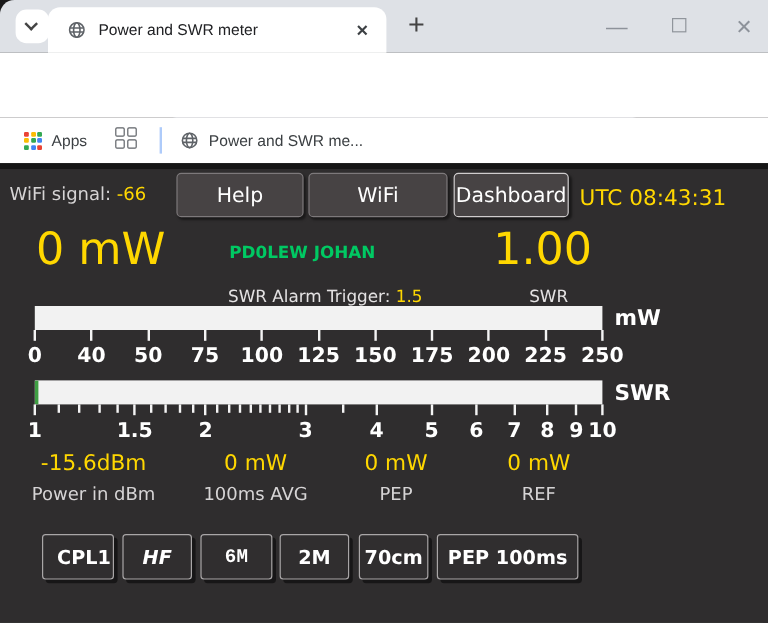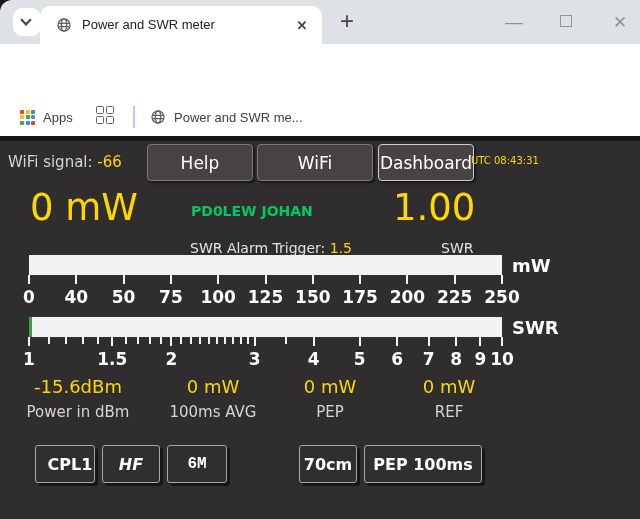--- a/index.html
+++ b/index.html
@@ -68,24 +68,24 @@
     font-family:"DejaVu Sans", sans-serif; color:#e8e8e8; }
   .wifi-line { position:absolute; left:8px; top:12px; font-size:15px; color:#d6d4d5; white-space:nowrap; }
   .yellow { color:#ffd700; }
   .green { color:#00c963; }
   .nav-btn { position:absolute; top:3px; height:37px; background:#474344; border:1px solid #7d797b;
     border-radius:4px; color:#fff; font-size:17px; font-family:"DejaVu Sans", sans-serif;
     cursor:pointer; box-shadow:2px 2px 2px rgba(0,0,0,.45); }
   .btn-help { left:147px; width:106px; }
   .btn-wifi { left:257px; width:116px; }
   .btn-dash { left:378px; width:96px; border-color:#cfcccd; }
-  .utc { position:absolute; left:471px; top:14px; font-size:10px; }
+  .utc { position:absolute; left:483px; top:14px; font-size:18px; }
   .big-val { position:absolute; top:46px; font-size:37px; line-height:42px; color:#ffd700; white-space:nowrap; }
   .power-main { left:30px; }
-  .swr-main { left:393px; }
+  .swr-main { left:411px; }
   .callsign { position:absolute; left:191px; top:62px; font-size:14px; font-weight:bold; }
   .alarm-line { position:absolute; left:190px; top:99px; font-size:14px; color:#e4e2e3; white-space:nowrap; }
   .swr-cap { position:absolute; left:441px; top:99px; font-size:14px; color:#e4e2e3; }
   
   .meter { position:absolute; left:29px; width:473px; }
   .meter-mw { top:114px; }
   .meter-swr { top:176px; }
   .meter-bar { position:relative; width:473px; height:20px; background:#f2f2f2; overflow:hidden; }
   .meter-fill { position:absolute; left:0; top:0; bottom:0; background:#3f9e43; }
   .meter-swr .meter-fill { min-width:3px; }
@@ -326,16 +326,17 @@
       <div class="lbl">PEP</div>
     </div>
     <div class="readout ro-3">
       <div class="val">0 mW</div>
       <div class="lbl">REF</div>
     </div>
 
     <button class="band-btn bb-0">CPL1</button>
     <button class="band-btn bb-1">HF</button>
     <button class="band-btn bb-2">6M</button>
+    <button class="band-btn bb-3">2M</button>
     <button class="band-btn bb-4">70cm</button>
     <button class="band-btn bb-5">PEP 100ms</button>
   </div>
 </div>
 
 </body></html>

